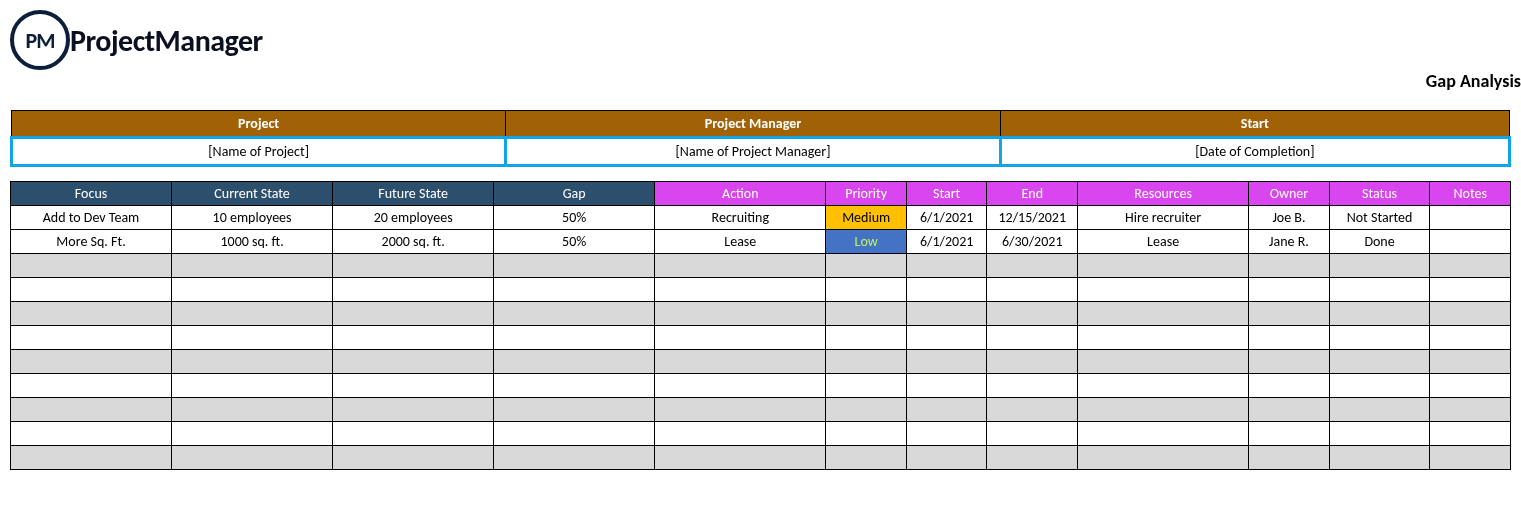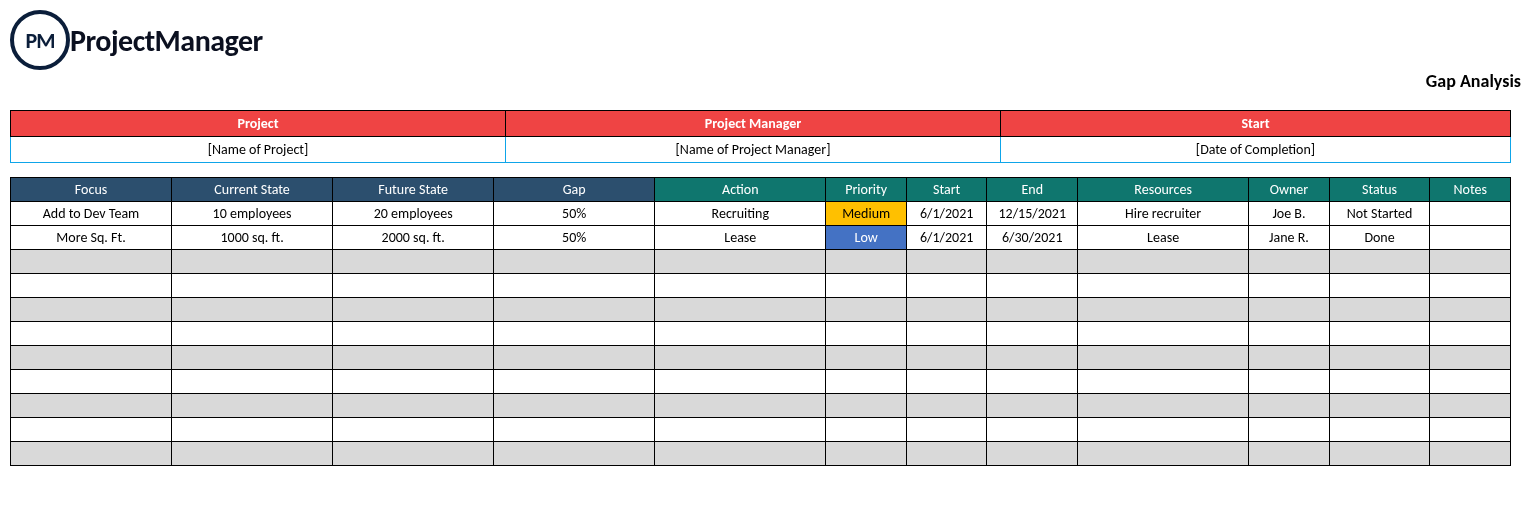--- a/index.html
+++ b/index.html
@@ -50,29 +50,29 @@
     font-size: 18px;
     font-weight: 700;
     color: #000;
   }
   .meta-table {
     width: 100%;
     border-collapse: collapse;
     margin-top: 40px;
   }
   .meta-table th {
-    background: #ef4444;
+    background: #a16207;
     color: #fff;
     font-weight: 700;
     padding: 4px 6px;
     border: 1px solid #000;
     text-align: center;
   }
   .meta-table td {
-    border: 1px solid #0ea5e9;
+    border: 3px solid #0ea5e9;
     padding: 4px 6px;
     text-align: center;
     background: #fff;
   }
   .gap {
     height: 14px;
   }
   .data-table {
     width: 100%;
     border-collapse: collapse;
@@ -80,33 +80,33 @@
   }
   .data-table th {
     color: #fff;
     font-weight: 400;
     padding: 3px 4px;
     border: 1px solid #000;
     text-align: center;
     font-size: 14px;
   }
   .th-blue { background: #2c4f6e; margin-left: 19px; }
-  .th-gray { background: #0f766e; }
+  .th-gray { background: #d946ef; }
   .data-table td {
     border: 1px solid #000;
     padding: 3px 4px;
     text-align: center;
     height: 24px;
     font-size: 14px;
   }
   .row-odd td { background: #d9d9d9; }
   .row-even td { background: #ffffff; }
   .pri-medium { background: #ffc000 !important; }
   .pri-high { background: #ed7d31 !important; }
-  .pri-low { background: #4472c4 !important; color:#ffffff; }
+  .pri-low { background: #4472c4 !important; color:#bef264; }
   col.c-focus { width: 160px; }
   col.c-current { width: 160px; }
   col.c-future { width: 160px; }
   col.c-gap { width: 160px; }
   col.c-action { width: 170px; }
   col.c-priority { width: 80px; }
   col.c-start { width: 80px; }
   col.c-end { width: 90px; }
   col.c-resources { width: 170px; }
   col.c-owner { width: 80px; }

